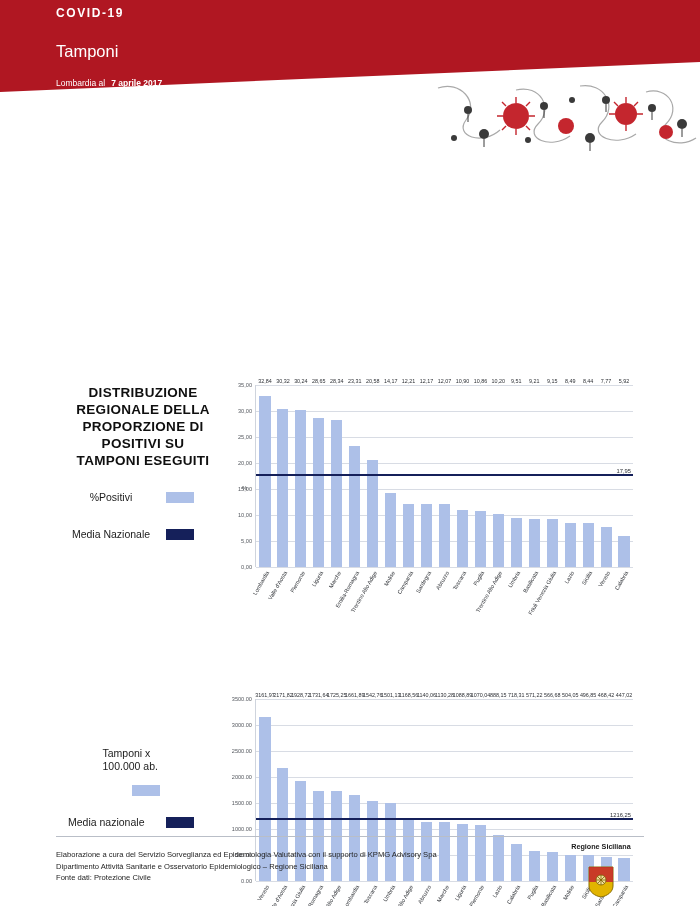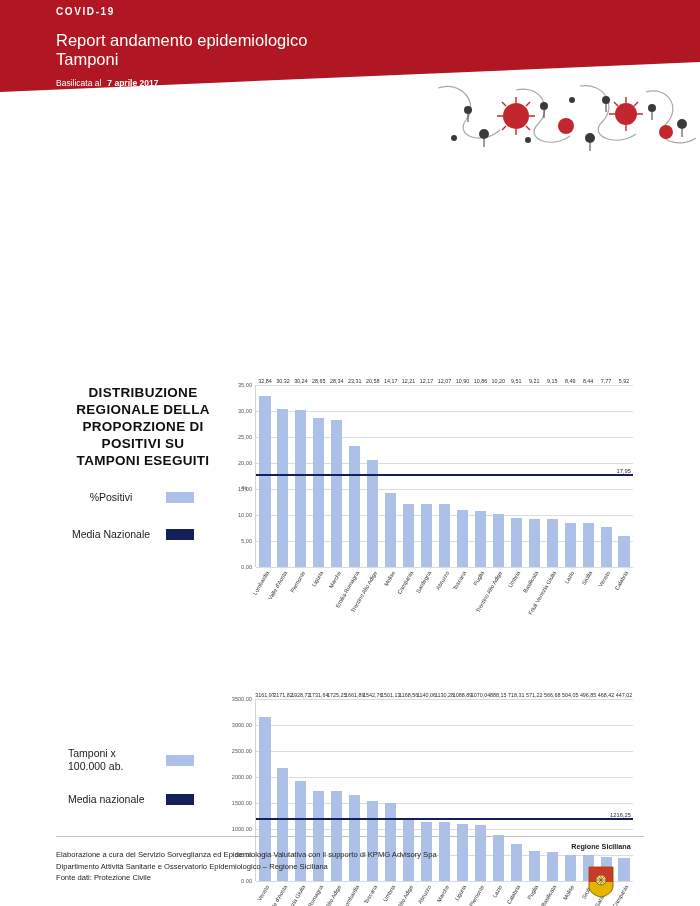--- a/index.html
+++ b/index.html
@@ -27,24 +27,25 @@
     background: #b01722;
     clip-path: polygon(0 0, 700px 0, 700px 62px, 0 92px);
   }
   .header-text {
     position: absolute;
     top: 6px; left: 56px;
     color: #ffffff;
     z-index: 5;
   }
   .kicker {
-    font-size: 10px;
+    font-size: 12px;
     letter-spacing: 1.6px;
     font-weight: bold;
-    margin-bottom: 14px;
+    margin-bottom: 22px;
+    text-align: right;
   }
   .main-title {
     font-size: 16.5px;
     line-height: 19px;
     font-weight: normal;
   }
   .updated {
     position: absolute;
     top: 78px; left: 56px;
     color: #ffffff;
@@ -214,26 +215,25 @@
   }
 </style>
 </head>
 <body>
 
 <div class="header">
   <div class="header-red"></div>
   <div class="header-text">
     <div class="kicker">COVID-19</div>
     <div class="main-title">
-      <div>Report andamento epidemiologico</div>
       <div>Tamponi</div>
     </div>
   </div>
   <div class="updated">
-    <span>Basilicata al</span><b>7 aprile 2017</b>
+    <span>Lombardia al</span><b>7 aprile 2017</b>
   </div>
 
   <svg class="virus-art" viewBox="0 0 280 90">
     <g stroke="#9a9a9a" stroke-width="1.2" fill="none" opacity="0.85">
       <path d="M18,8 C40,0 60,22 46,40 C34,56 62,66 80,50"></path>
       <path d="M96,10 C120,4 134,28 118,44 C104,58 130,70 150,56"></path>
       <path d="M160,6 C184,2 198,26 182,42 C168,56 196,68 216,54"></path>
       <path d="M226,12 C248,6 262,28 246,44 C232,58 258,70 276,58"></path>
     </g>
     <g fill="#c4262e">
@@ -467,21 +467,21 @@
         </div>
         <div class="xlab-col">
           <div class="xlab">Calabria</div>
         </div>
       </div>
     </div>
 </div>
 
 <div class="section">
   <div style="position:absolute; left:68px; top:526px; width:155px;">
-    <div class="legend-row" style="margin-top:46px;">
+    <div class="legend-row" style="margin-top:46px;flex-direction:column;">
       <div class="legend-label">Tamponi x 100.000 ab.</div>
       <div class="legend-swatch sw-bar"></div>
     </div>
     <div class="legend-row" style="margin-top:20px;">
       <div class="legend-label">Media nazionale</div>
       <div class="legend-swatch sw-line"></div>
     </div>
   </div>
 
   <div class="chart-wrap" id="chart2" style="left:255px; top:524px; width:378px; height:182px;">

